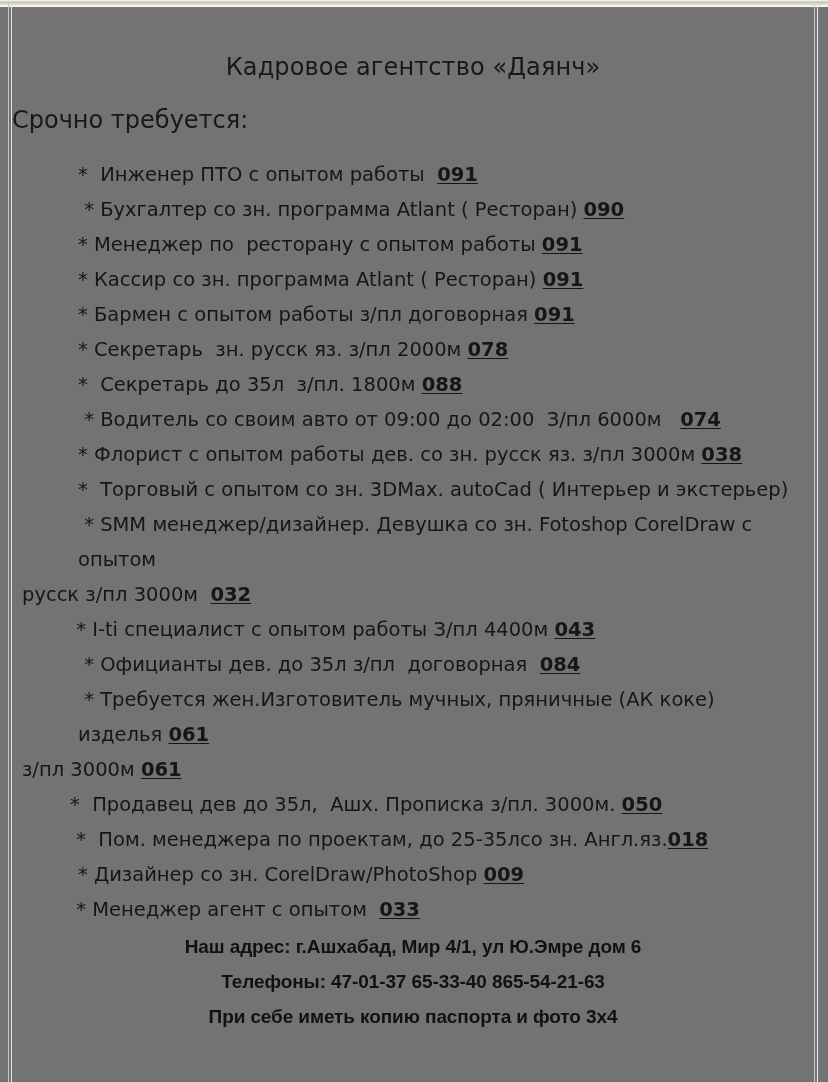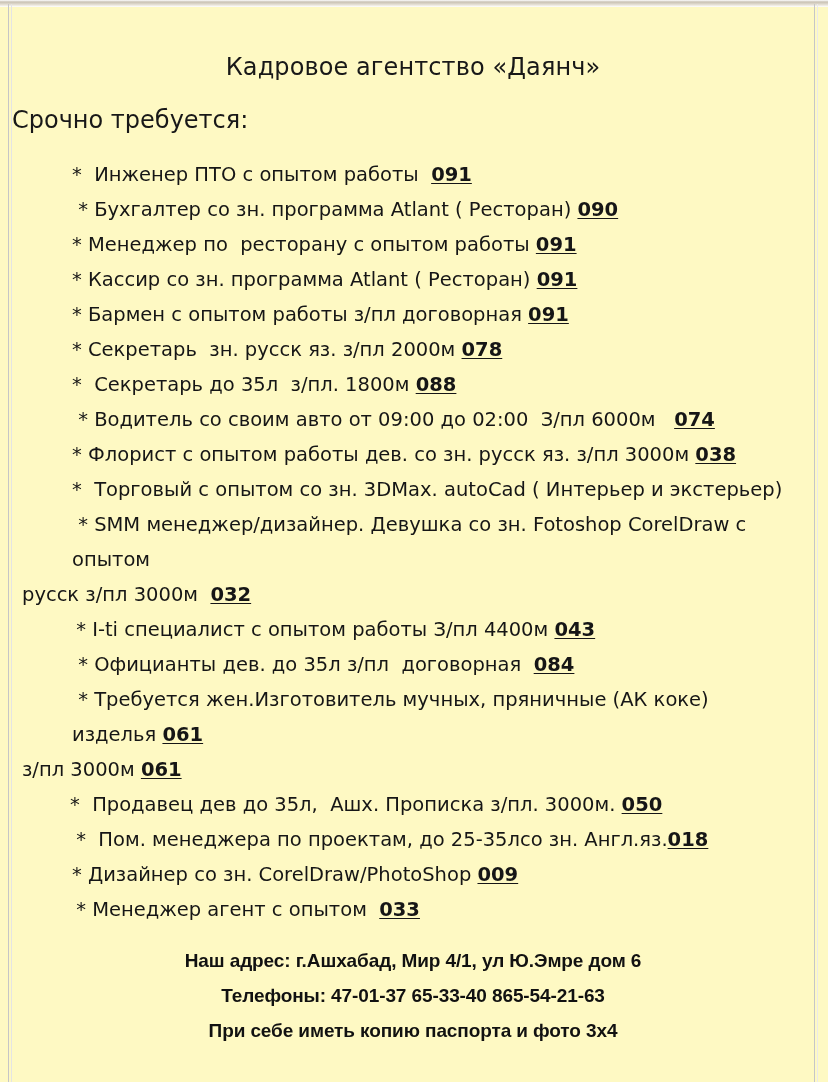--- a/index.html
+++ b/index.html
@@ -4,21 +4,21 @@
 <style>
   html, body {
     margin: 0;
     padding: 0;
     background: #ffffff;
   }
   #page {
     position: relative;
     width: 828px;
     height: 1082px;
-    background: #fef9c3;
+    background: #737373;
     overflow: hidden;
     font-family: "DejaVu Sans", sans-serif;
     -webkit-font-smoothing: antialiased;
   }
 
   
   .scan-top-band {
     position: absolute;
     top: 0; left: 0;
     width: 828px; height: 7px;
@@ -85,26 +85,26 @@
     line-height: 35px;
     white-space: pre-wrap;
     color: #161616;
   }
   .job-line .code {
     font-weight: bold;
     text-decoration: underline;
     text-underline-offset: 2px;
   }
   
-  .ind-0 { margin-left: 2px; }
+  .ind-0 { margin-left: 8px; }
   .wrap-line { margin-left: -48px; }
 
   
   .footer {
-    margin-top: 16px;
+    margin-top: 2px;
     text-align: center;
     font-family: "Liberation Sans", sans-serif;
   }
   .footer-line {
     font-size: 19px;
     font-weight: bold;
     line-height: 35px;
     color: #111111;
     letter-spacing: -0.1px;
   }

